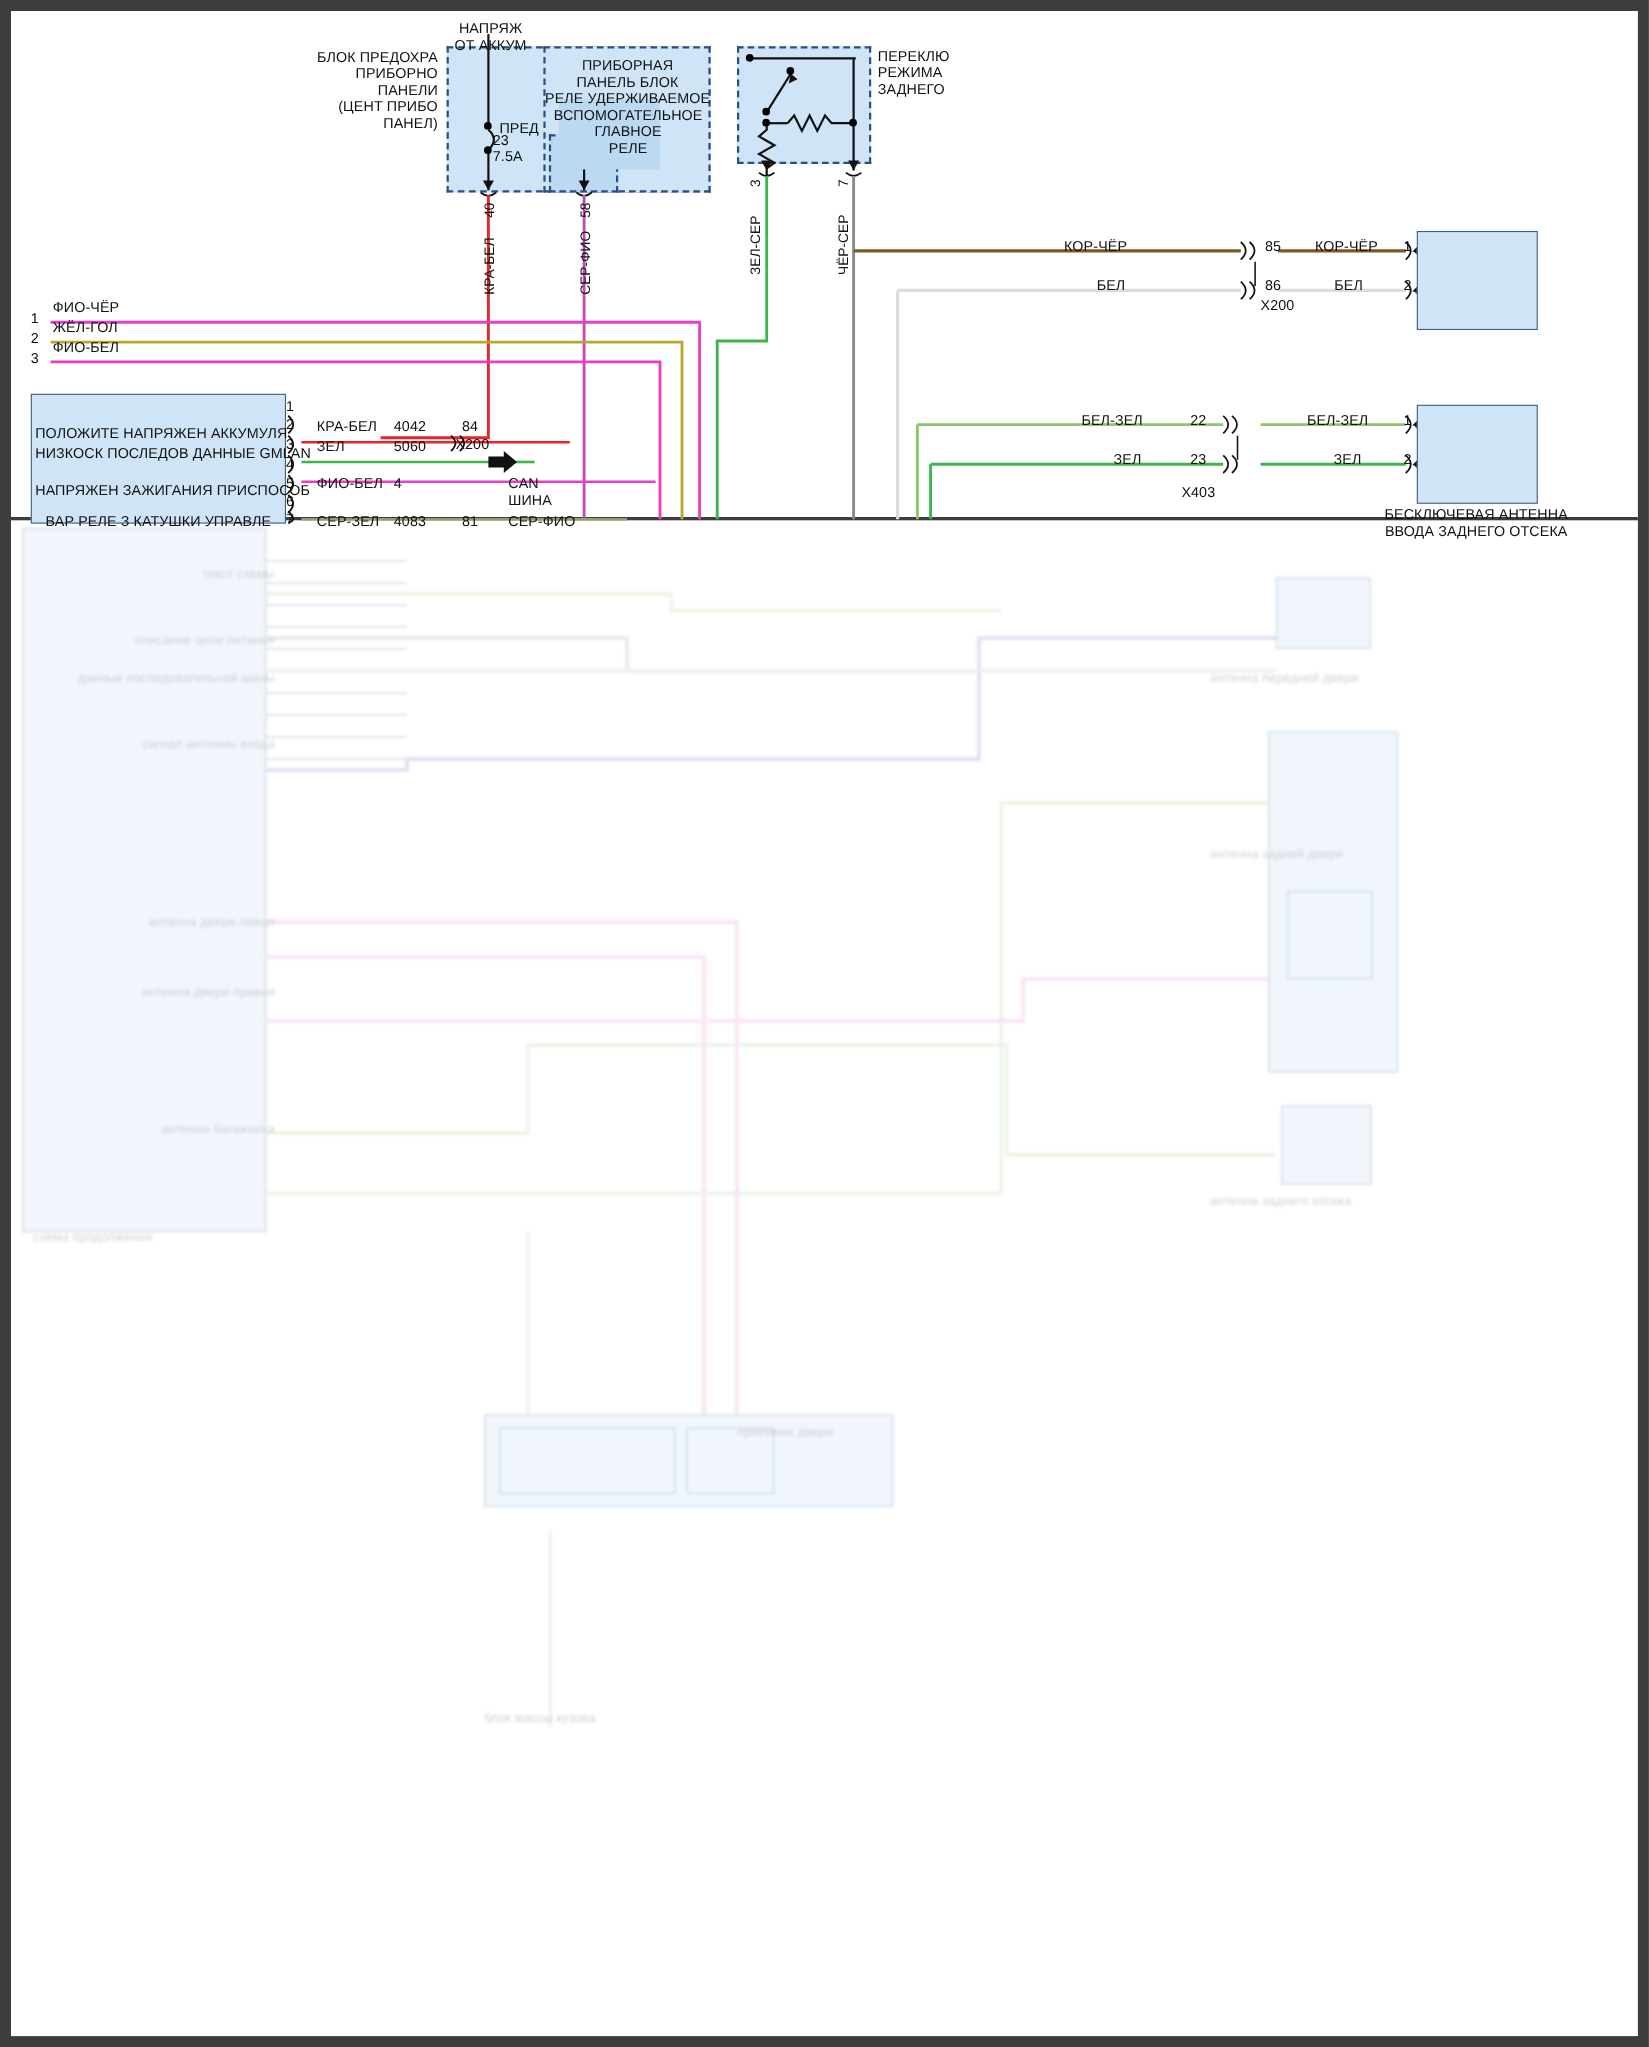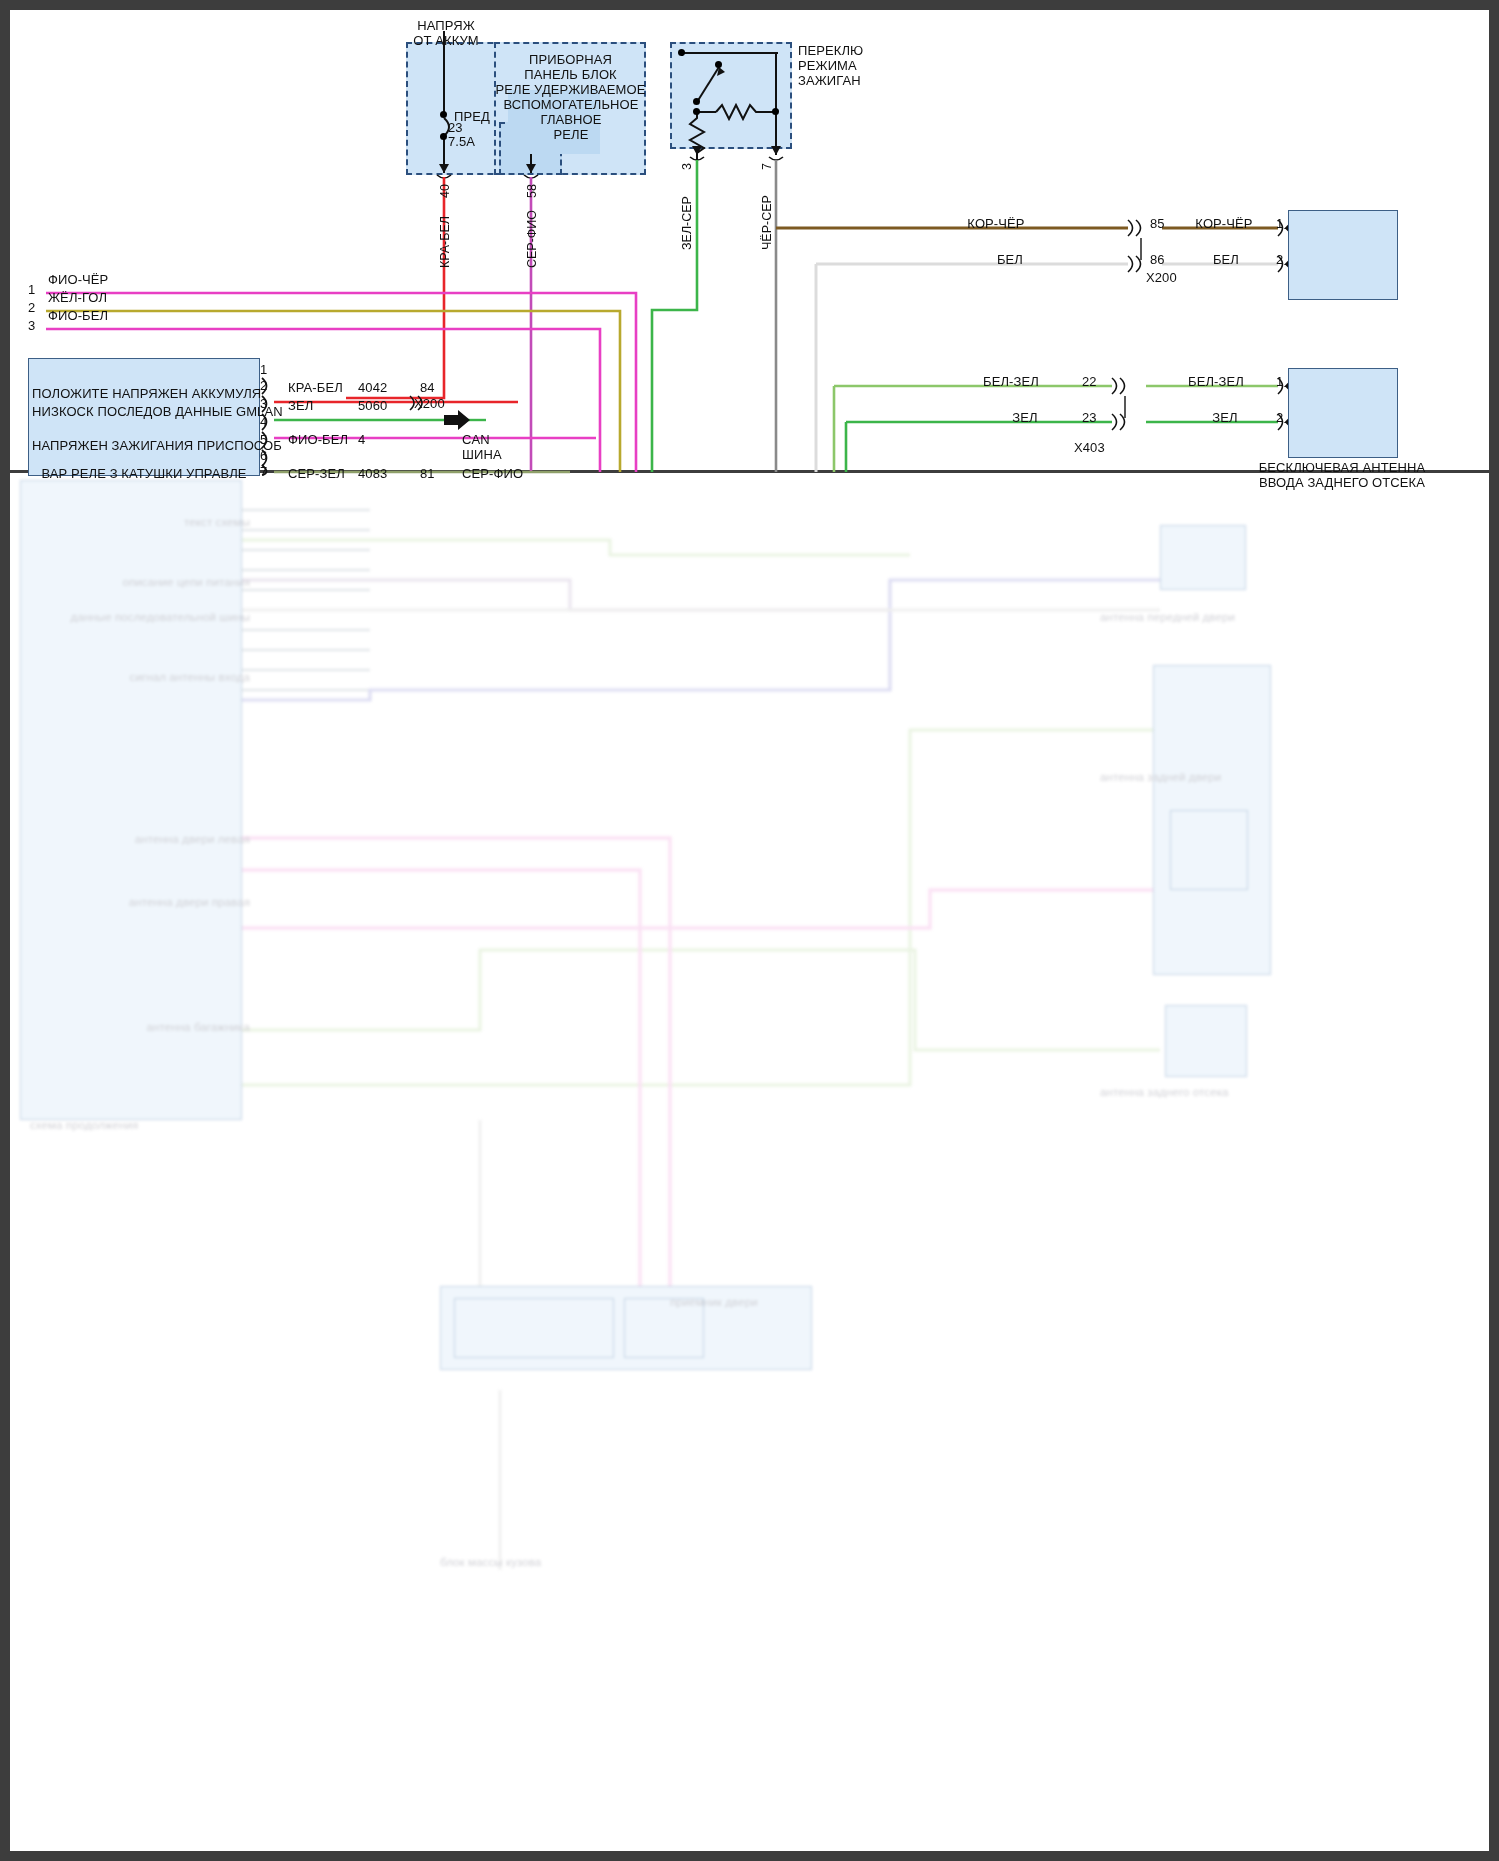--- a/index.html
+++ b/index.html
@@ -220,32 +220,37 @@
     <div class="dot" style="left:430px;top:123px;"></div>
     <div class="dot" style="left:668px;top:39px;"></div>
     <div class="dot" style="left:705px;top:51px;"></div>
     <div class="dot" style="left:683px;top:88px;"></div>
     <div class="dot" style="left:683px;top:98px;"></div>
     <div class="dot" style="left:762px;top:98px;"></div>
 
     <div class="lbl c" style="left:356px;top:8px;width:160px;">НАПРЯЖ
 ОТ АККУМ</div>
 
+    <div class="lbl r" style="left:220px;top:34px;width:168px;">БЛОК ПРЕДОХРА
+ПРИБОРНО
+ПАНЕЛИ
+(ЦЕНТ ПРИБО
+ПАНЕЛ)</div>
 
     <div class="lbl c" style="left:468px;top:42px;width:185px;">ПРИБОРНАЯ
 ПАНЕЛЬ БЛОК
 РЕЛЕ УДЕРЖИВАЕМОЕ</div>
 
     <div class="lbl c" style="left:476px;top:87px;width:170px;">ВСПОМОГАТЕЛЬНОЕ
 ГЛАВНОЕ
 РЕЛЕ</div>
 
     <div class="lbl" style="left:788px;top:33px;width:150px;">ПЕРЕКЛЮ
 РЕЖИМА
-ЗАЖИГАН</div>
+ЗАДНЕГО</div>
 
     <div class="lbl" style="left:444px;top:99px;">ПРЕД</div>
     <div class="lbl" style="left:438px;top:110px;">23</div>
     <div class="lbl" style="left:438px;top:124px;">7.5A</div>
 
     <div class="vert" style="left:428px;top:188px;">40</div>
     <div class="vert" style="left:428px;top:258px;">КРА-БЕЛ</div>
 
     <div class="vert" style="left:515px;top:188px;">58</div>
     <div class="vert" style="left:515px;top:258px;">СЕР-ФИО</div>

